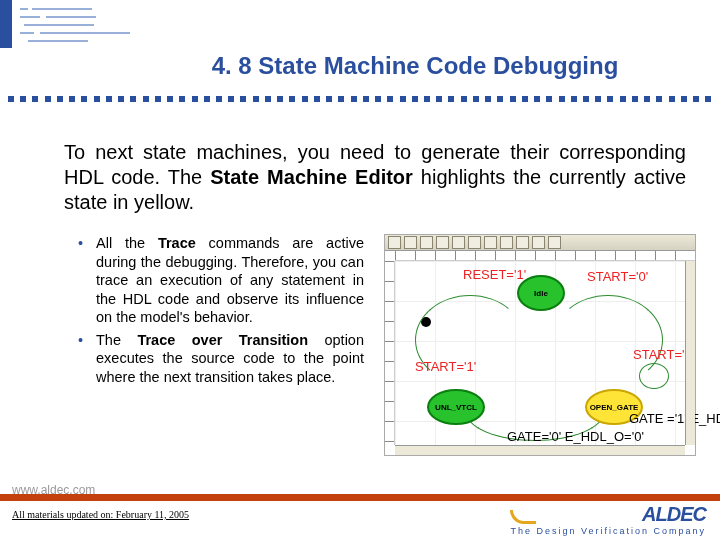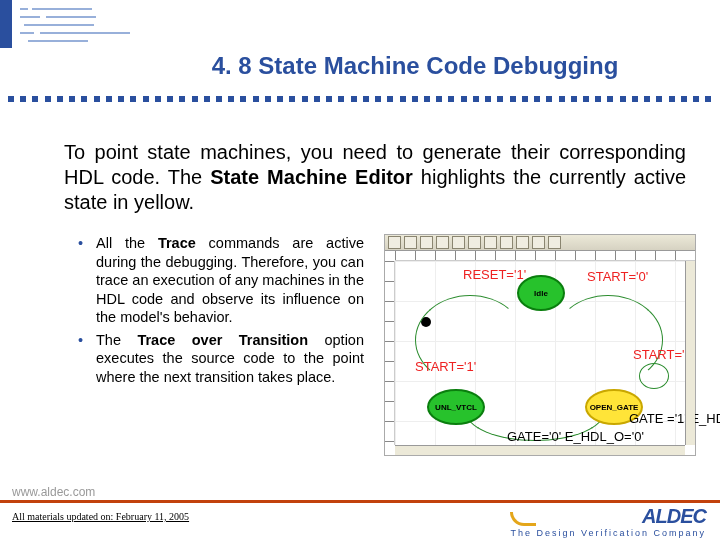--- a/index.html
+++ b/index.html
@@ -140,22 +140,22 @@
   .st-open   { width: 58px; height: 36px; left: 190px; top: 128px; background: #ffe438; border: 2px solid #c9a700; }
   .init-dot  { position:absolute; width:10px;height:10px;left:26px;top:56px;background:#000;border-radius:50%; }
   .lbl { position:absolute; font-size:13px; color:#e22; white-space: nowrap; }
   .lbl.k { color:#000; }
   .arc { position:absolute; border:1.5px solid #2b8c2e; border-radius:50%; background:transparent; }
   .sb-h { position:absolute; bottom:0; left:10px; right:10px; height:10px; background:#ece9d8; border-top:1px solid #999;}
   .sb-v { position:absolute; right:0; top:26px; bottom:10px; width:10px; background:#ece9d8; border-left:1px solid #999;}
   .footer {
     position: absolute;
     bottom: 0; left: 0; right: 0;
-    height: 40px;
-    border-top: 3px solid #c2410c;
+    height: 46px;
+    border-top: 7px solid #c2410c;
   }
   .footer .website {
     position: absolute;
     top: -18px; left: 12px;
     font-size: 12px;
     color: #999;
   }
   .footer .updated {
     position: absolute;
     top: 8px; left: 12px;
@@ -267,28 +267,28 @@
     <div class="d"></div>
     <div class="d"></div>
     <div class="d"></div>
     <div class="d"></div>
     <div class="d"></div>
     <div class="d"></div>
     <div class="d"></div>
   </div>
 
 <div class="intro">
-  <span>To point state machines, you need to generate their corresponding HDL code.  The </span><b>State Machine Editor</b><span> highlights the currently active state in yellow.</span>
+  <span>To next state machines, you need to generate their corresponding HDL code.  The </span><b>State Machine Editor</b><span> highlights the currently active state in yellow.</span>
 </div>
 
 <div class="bullets">
   <div class="item">
     <div class="b">•</div>
     <div class="t">
-      <span>All the </span><b>Trace</b><span> commands are active during the debugging. Therefore, you can trace an execution of any machines in the HDL code and observe its influence on the model's behavior.</span>
+      <span>All the </span><b>Trace</b><span> commands are active during the debugging. Therefore, you can trace an execution of any statement in the HDL code and observe its influence on the model's behavior.</span>
     </div>
   </div>
   <div class="item">
     <div class="b">•</div>
     <div class="t">
       <span>The </span><b>Trace over Transition</b><span> option executes the source code to the point where the next transition takes place.</span>
     </div>
   </div>
 </div>
 

